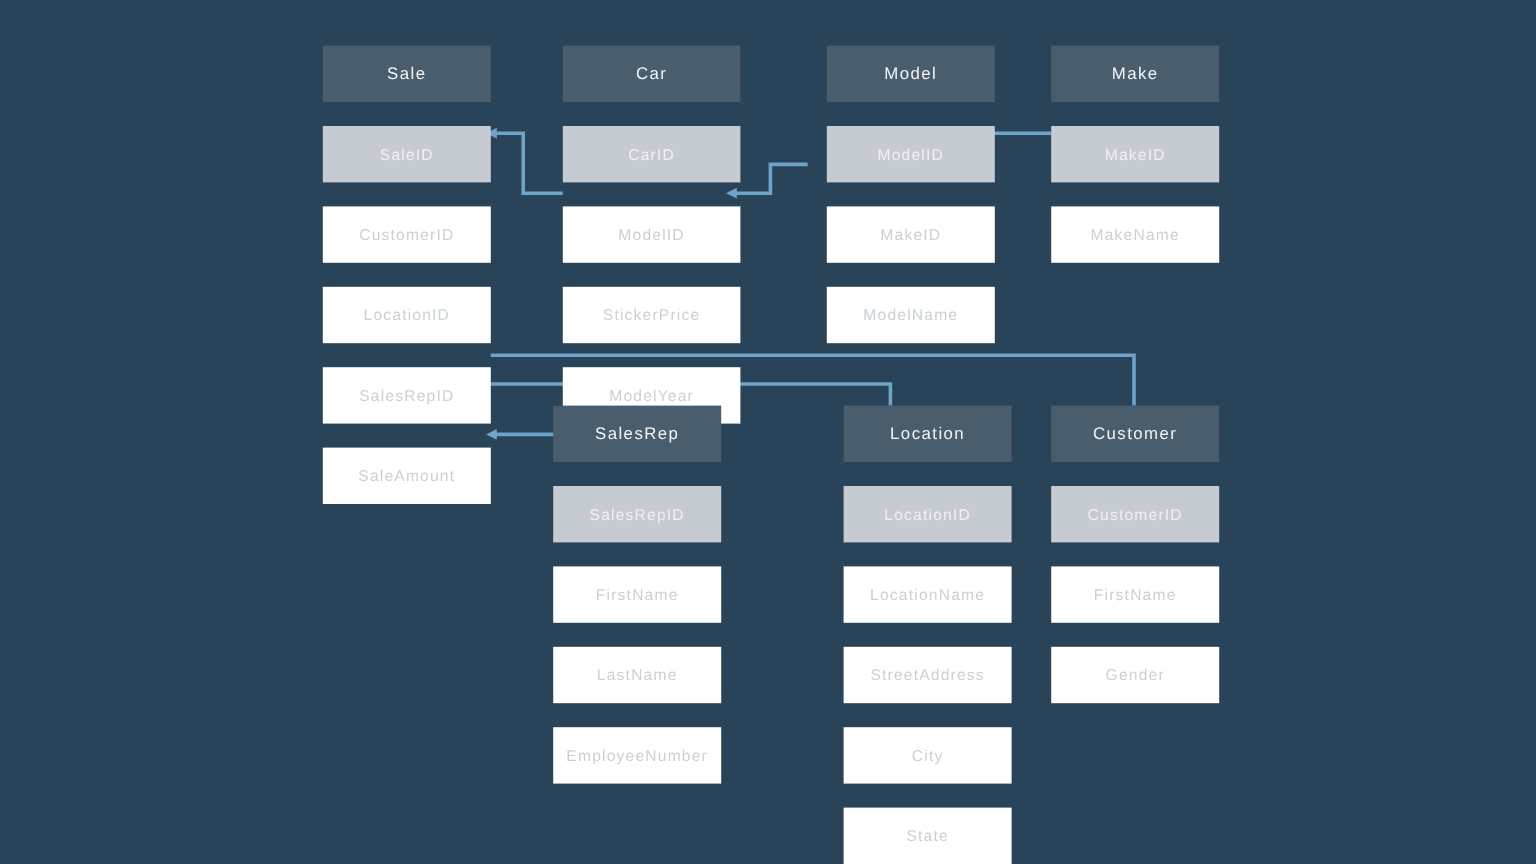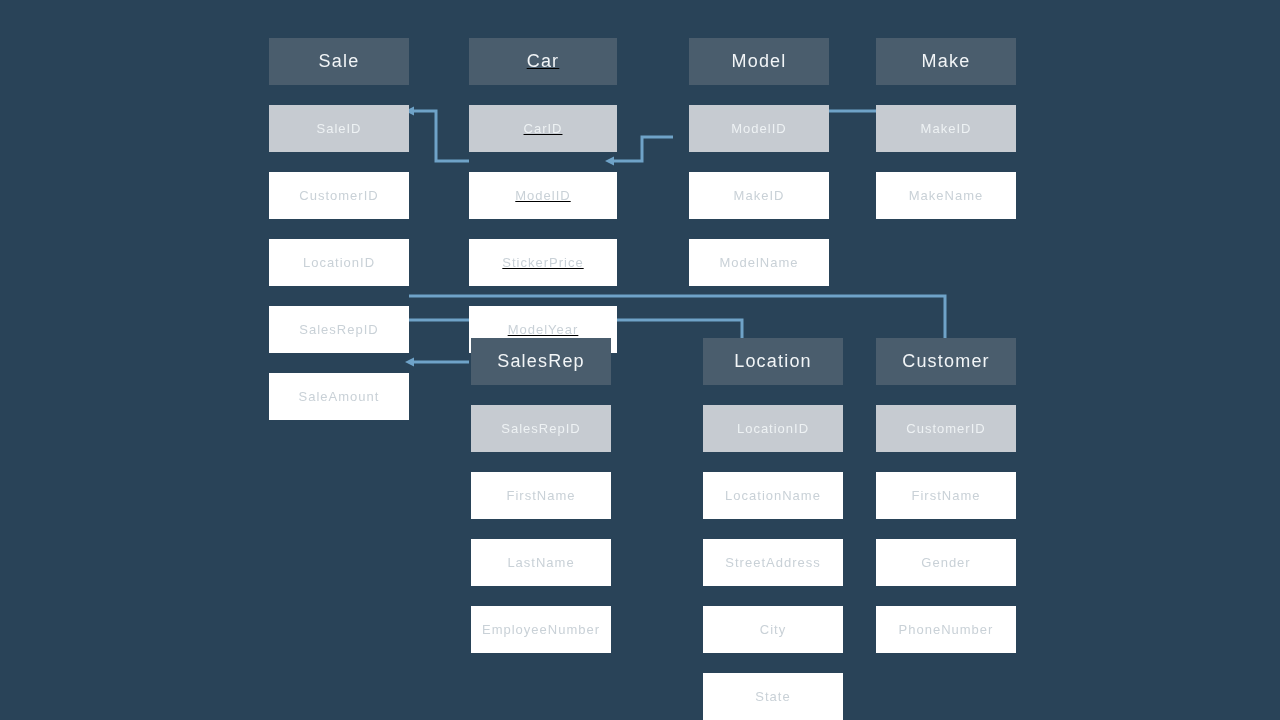--- a/index.html
+++ b/index.html
@@ -23,21 +23,21 @@
   }
   .entity-table {
     position: absolute;
   }
   .tbl-header {
     height: 47px;
     line-height: 47px;
     text-align: center;
     background: var(--header-bg, #4a5d6d);
     color: var(--header-text, #f2f5f7);
-    font-size: 18px;
+    font-size: 14px;
     letter-spacing: 1.2px;
     font-weight: 400;
   }
   .tbl-row {
     height: 47px;
     line-height: 47px;
     text-align: center;
     background: var(--row-bg, #ffffff);
     color: var(--row-text, #c9d1d7);
     font-size: 13px;
@@ -67,54 +67,53 @@
     </svg>
 
 <div class="entity-table" style="left: 269px; top: 38px; width: 140px;">
       <div class="tbl-header">Sale</div>
       <div class="tbl-row key">SaleID</div>
       <div class="tbl-row">CustomerID</div>
       <div class="tbl-row">LocationID</div>
       <div class="tbl-row">SalesRepID</div>
       <div class="tbl-row">SaleAmount</div>
     </div>
-    <div class="entity-table" style="left: 469px; top: 38px; width: 148px; text-decoration: underline;">
+    <div class="entity-table" style="left: 469px; top: 38px; width: 148px;">
       <div class="tbl-header">Car</div>
       <div class="tbl-row key">CarID</div>
       <div class="tbl-row">ModelID</div>
       <div class="tbl-row">StickerPrice</div>
       <div class="tbl-row">ModelYear</div>
     </div>
     <div class="entity-table" style="left: 673px; top: 38px; width: 140px; padding-left: 16px;">
       <div class="tbl-header">Model</div>
       <div class="tbl-row key">ModelID</div>
       <div class="tbl-row">MakeID</div>
       <div class="tbl-row">ModelName</div>
     </div>
     <div class="entity-table" style="left: 876px; top: 38px; width: 140px;">
       <div class="tbl-header">Make</div>
       <div class="tbl-row key">MakeID</div>
       <div class="tbl-row">MakeName</div>
     </div>
-    <div class="entity-table" style="left: 471px; top: 338px; width: 140px;">
+    <div class="entity-table" style="left: 461px; top: 338px; width: 140px;">
       <div class="tbl-header">SalesRep</div>
       <div class="tbl-row key">SalesRepID</div>
       <div class="tbl-row">FirstName</div>
       <div class="tbl-row">LastName</div>
       <div class="tbl-row">EmployeeNumber</div>
     </div>
     <div class="entity-table" style="left: 703px; top: 338px; width: 140px;">
       <div class="tbl-header">Location</div>
       <div class="tbl-row key">LocationID</div>
       <div class="tbl-row">LocationName</div>
       <div class="tbl-row">StreetAddress</div>
       <div class="tbl-row">City</div>
       <div class="tbl-row">State</div>
       <div class="tbl-row">SaleDate</div>
     </div>
     <div class="entity-table" style="left: 876px; top: 338px; width: 140px;">
       <div class="tbl-header">Customer</div>
       <div class="tbl-row key">CustomerID</div>
       <div class="tbl-row">FirstName</div>
       <div class="tbl-row">Gender</div>
-      <div class="tbl-row">PhoneNumber</div>
     </div>
   </div>
 
 </body></html>

